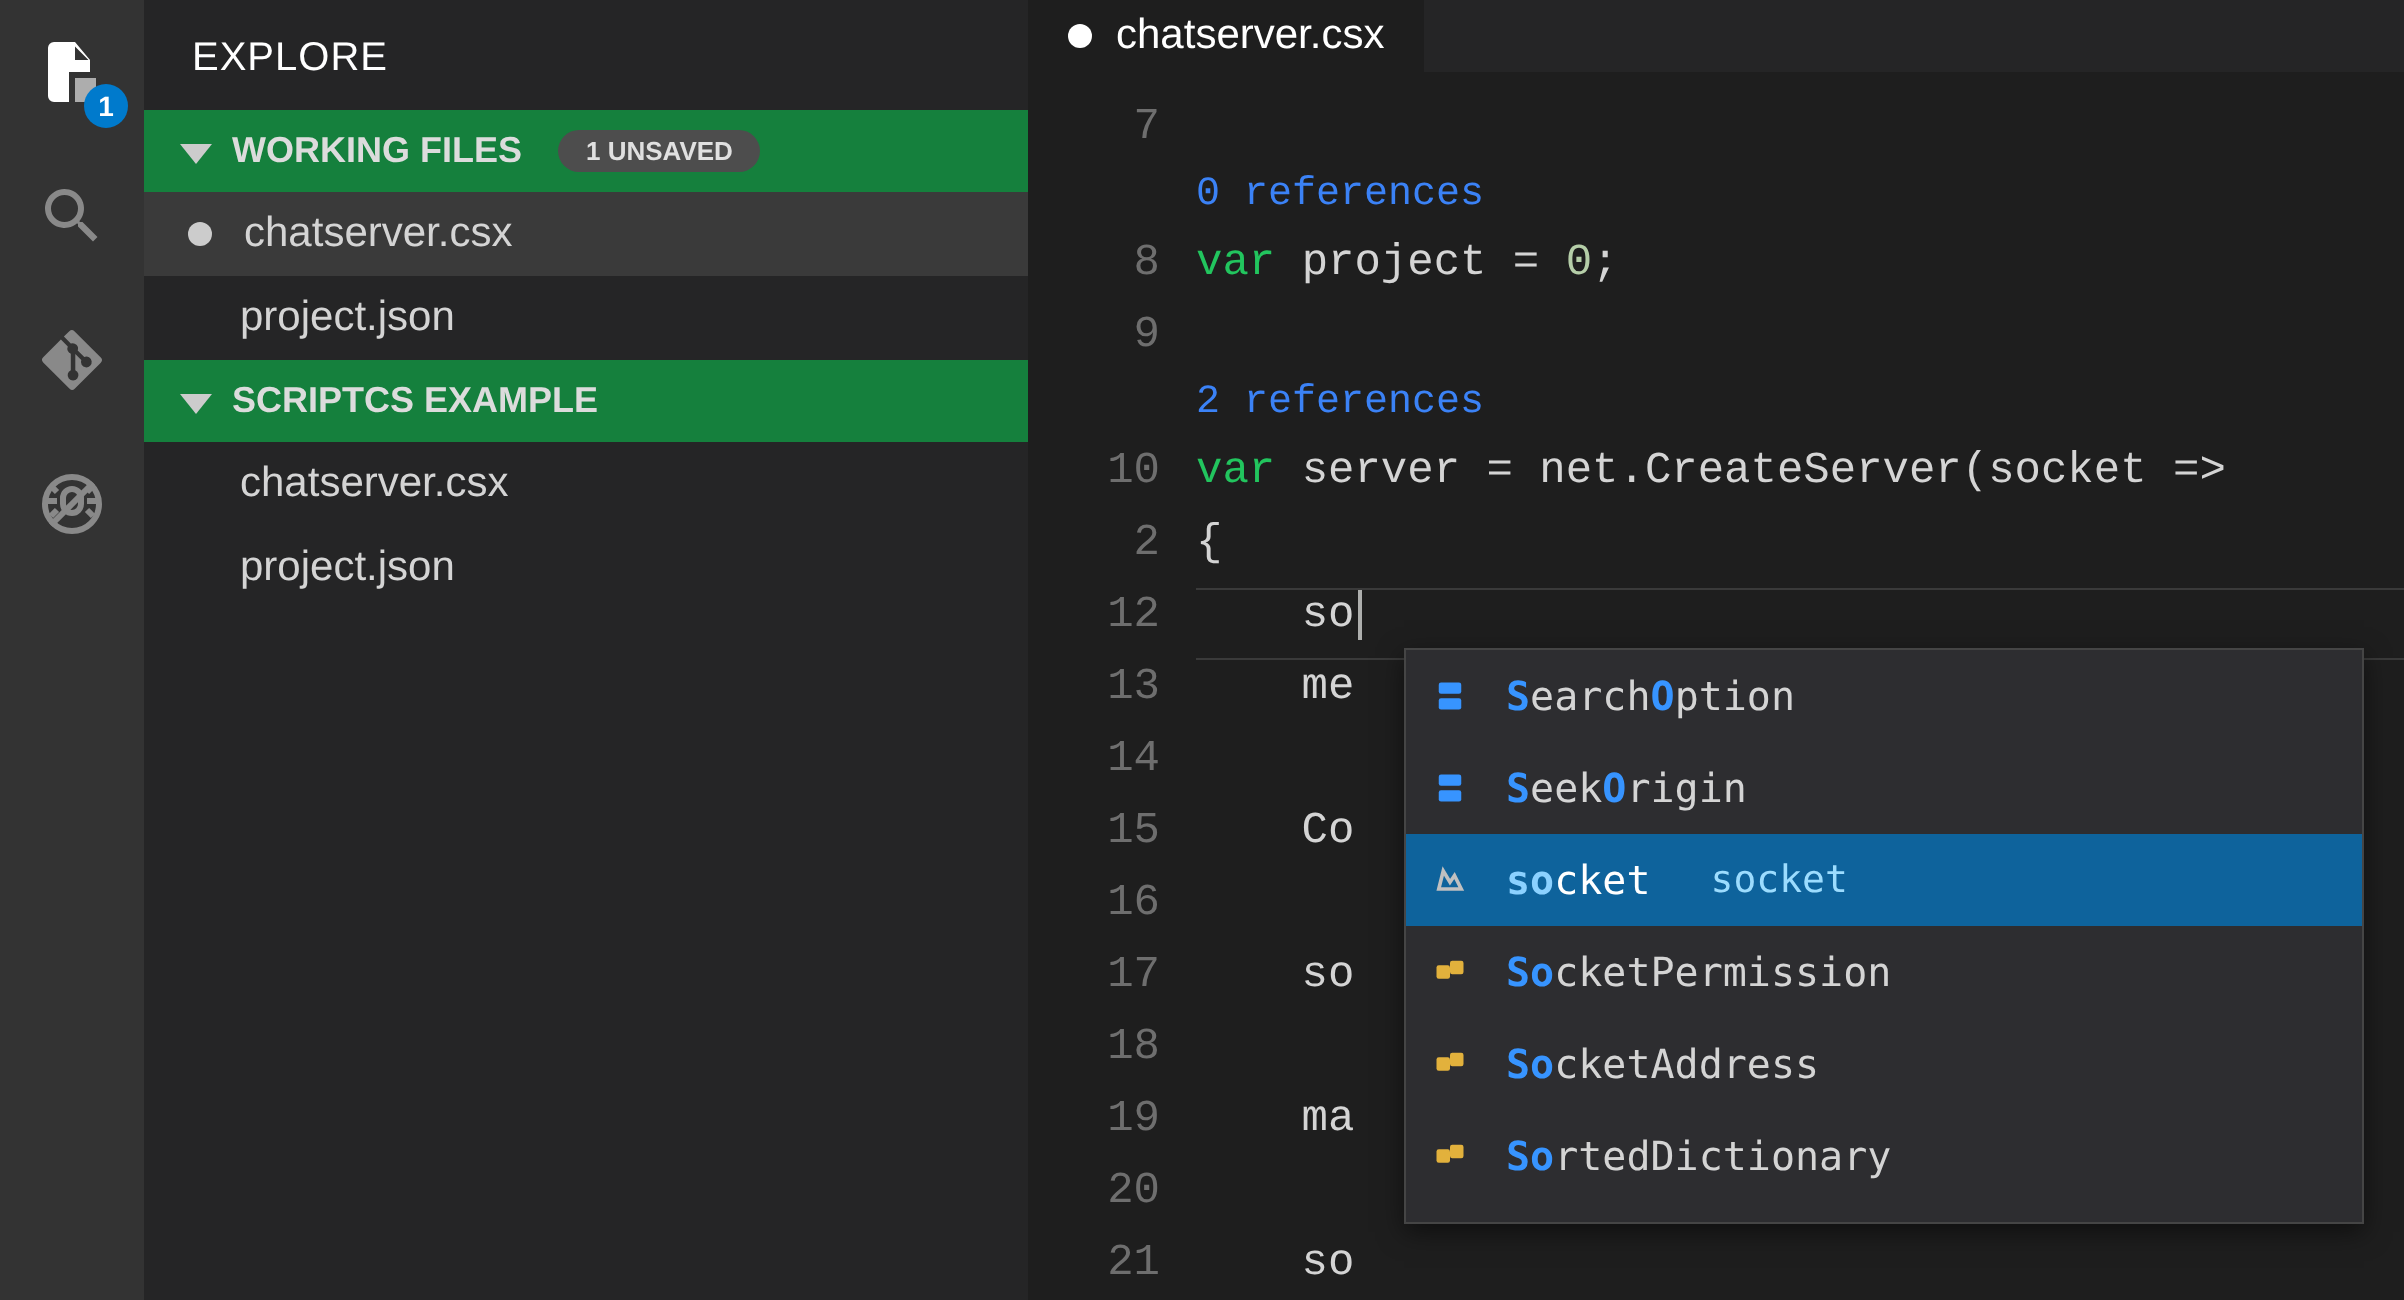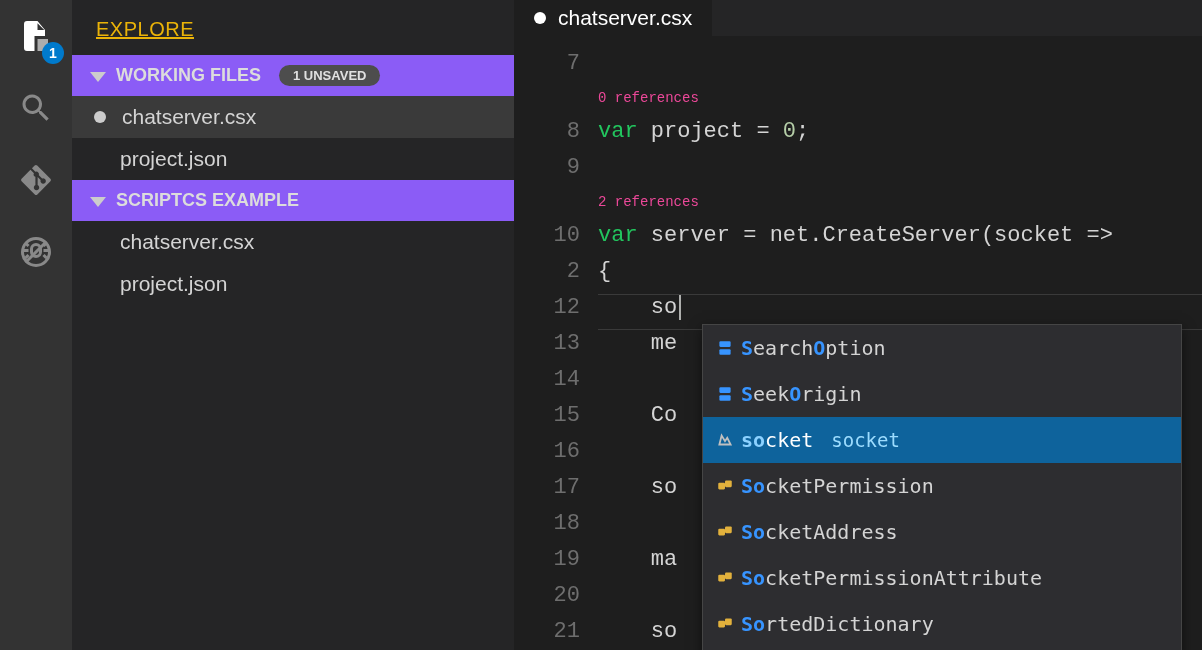--- a/index.html
+++ b/index.html
@@ -50,33 +50,32 @@
     .sidebar {
       width: 442px;
       background: #252526;
       display: flex;
       flex-direction: column;
     }
     .sidebar-title {
       padding: 18px 20px 14px 24px;
       font-size: 20px;
       font-weight: 300;
-      color: #eab308;
+      color: #ffffff;
       letter-spacing: 0.5px;
-      text-decoration: underline;
     }
     .section-header {
       padding: 10px 20px 10px 18px;
       font-size: 18px;
       font-weight: 700;
       color: #dcdcdc;
       display: flex;
       align-items: center;
       gap: 10px;
-      background: #8b5cf6;
+      background: #15803d;
       cursor: pointer;
     }
     .section-header .chevron {
       width: 0; height: 0;
       border-left: 8px solid transparent;
       border-right: 8px solid transparent;
       border-top: 10px solid #cccccc;
       transform: translateY(1px);
     }
     .unsaved-pill {
@@ -152,22 +151,22 @@
     .gutter .ln { height: 36px; }
     .gutter .codelens-gap { height: 32px; font-size: 18px; }
     .code {
       flex: 1;
       padding-top: 10px;
       position: relative;
     }
     .code .line { height: 36px; white-space: pre; }
     .codelens {
       height: 32px;
-      font-size: 14px;
-      color: #ec4899;
+      font-size: 20px;
+      color: #3b82f6;
       line-height: 32px;
     }
     .kw { color: #22c55e; }
     .num { color: #b5cea8; }
     .punct { color: #d4d4d4; }
     .plain { color: #d4d4d4; }
     .cursor {
       display: inline-block;
       width: 2px;
       height: 26px;
@@ -189,21 +188,21 @@
       border: 1px solid #454545;
       font-family: Menlo, Consolas, monospace;
       font-size: 20px;
       min-width: 480px;
       box-shadow: 0 4px 12px rgba(0,0,0,0.5);
     }
     .suggest-row {
       display: flex;
       align-items: center;
       padding: 5px 12px;
-      gap: 6px;
+      gap: 18px;
       color: #d4d4d4;
       cursor: pointer;
     }
     .suggest-row.selected { background: #0e639c; color: #ffffff; }
     .suggest-icon {
       width: 20px; height: 20px;
       display: flex; align-items: center; justify-content: center;
     }
     .suggest-label .hl { color: #3794ff; font-weight: 600; }
     .suggest-row.selected .suggest-label .hl { color: #8bd1ff; }
@@ -366,28 +365,19 @@
             </span>
             <span class="suggest-label"><span class="hl">S</span><span class="hl">o</span>cketAddress</span>
           </div>
           <div class="suggest-row">
             <span class="suggest-icon">
               <svg class="sicon-class" width="18" height="18" viewBox="0 0 16 16">
                 <rect x="2" y="5" width="6" height="6" rx="1"></rect>
                 <rect x="8" y="3" width="6" height="6" rx="1"></rect>
               </svg>
             </span>
-            <span class="suggest-label"><span class="hl">S</span><span class="hl">o</span>cketPermissionAttribute</span>
-          </div>
-          <div class="suggest-row">
-            <span class="suggest-icon">
-              <svg class="sicon-class" width="18" height="18" viewBox="0 0 16 16">
-                <rect x="2" y="5" width="6" height="6" rx="1"></rect>
-                <rect x="8" y="3" width="6" height="6" rx="1"></rect>
-              </svg>
-            </span>
             <span class="suggest-label"><span class="hl">S</span><span class="hl">o</span>rtedDictionary</span>
           </div>
           <div class="suggest-row"></div>
         </div>
     </div>
   </div>
 </div>
 
 </body></html>

